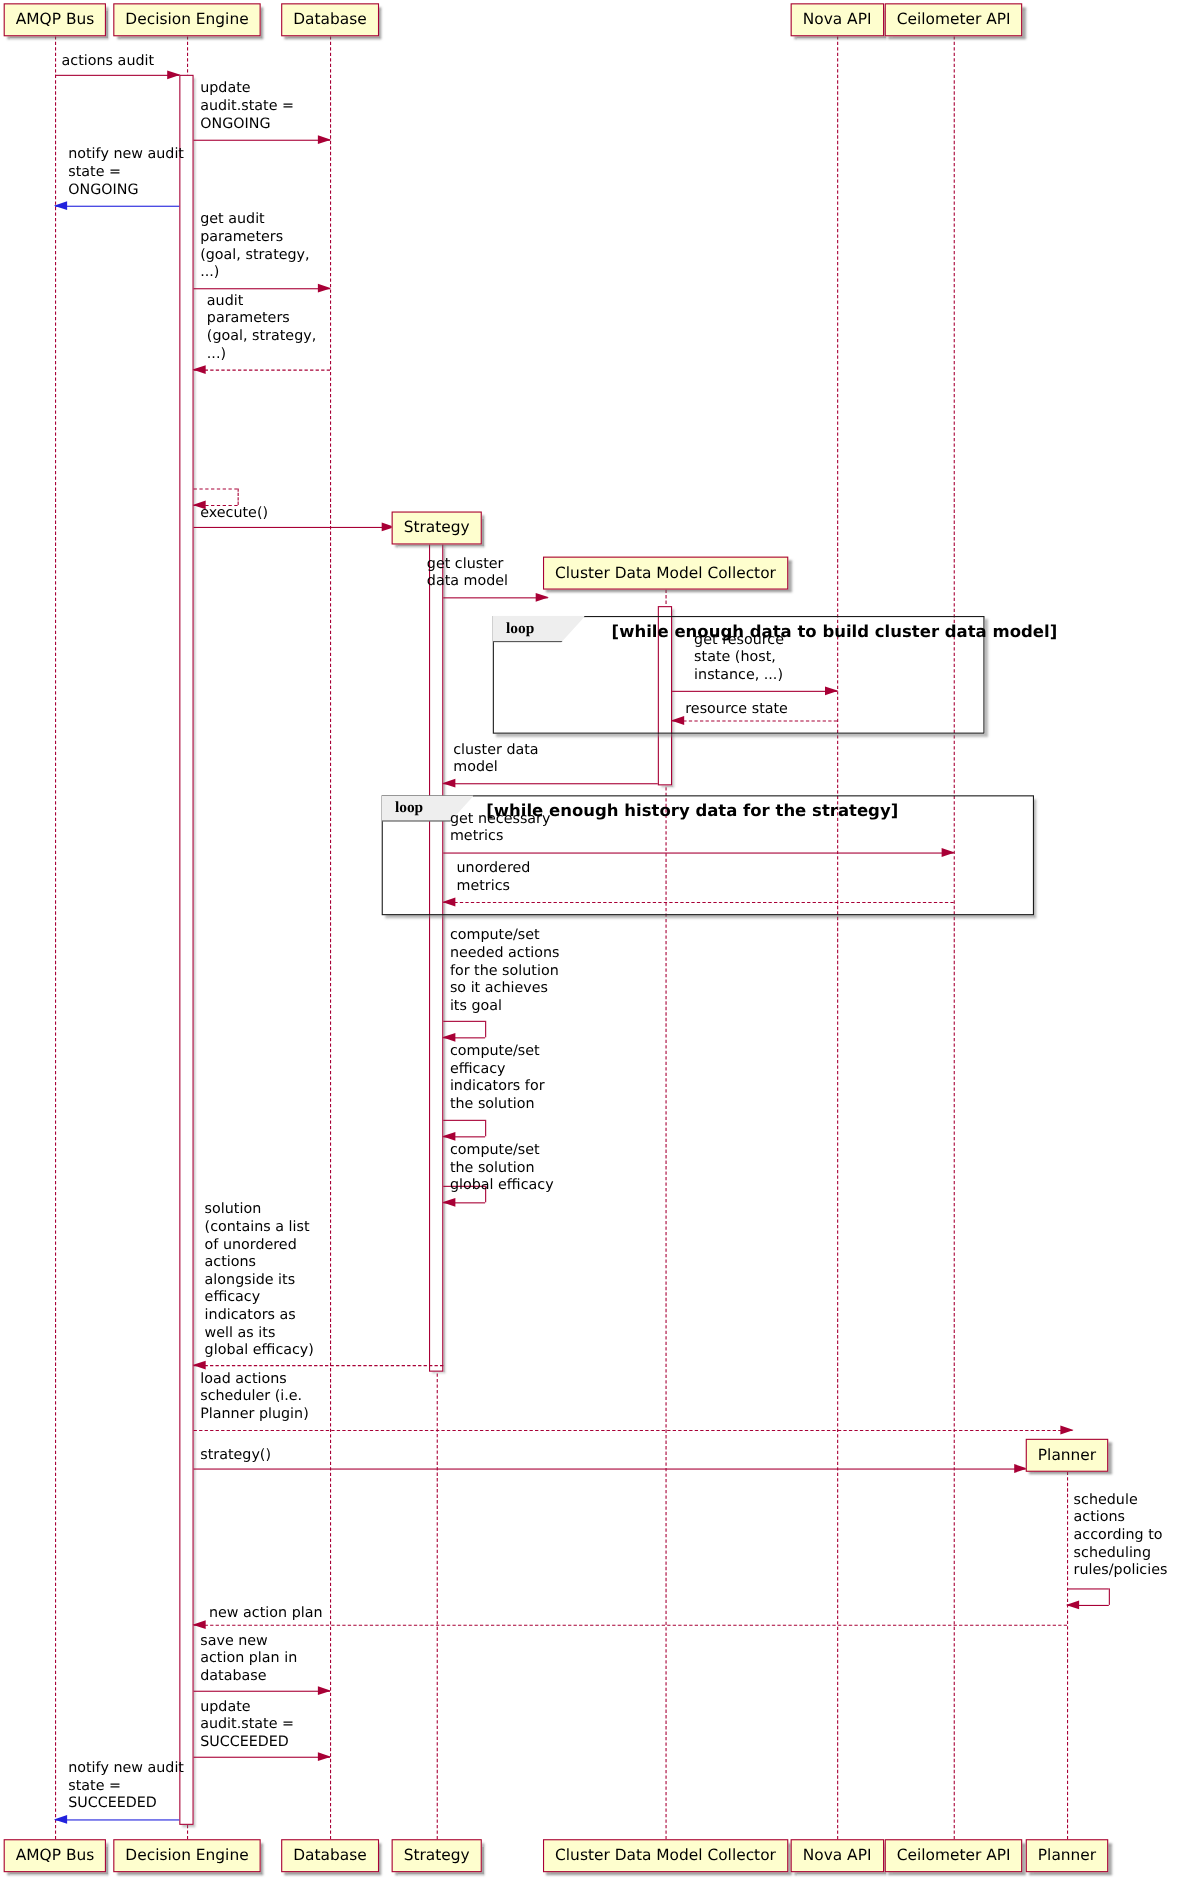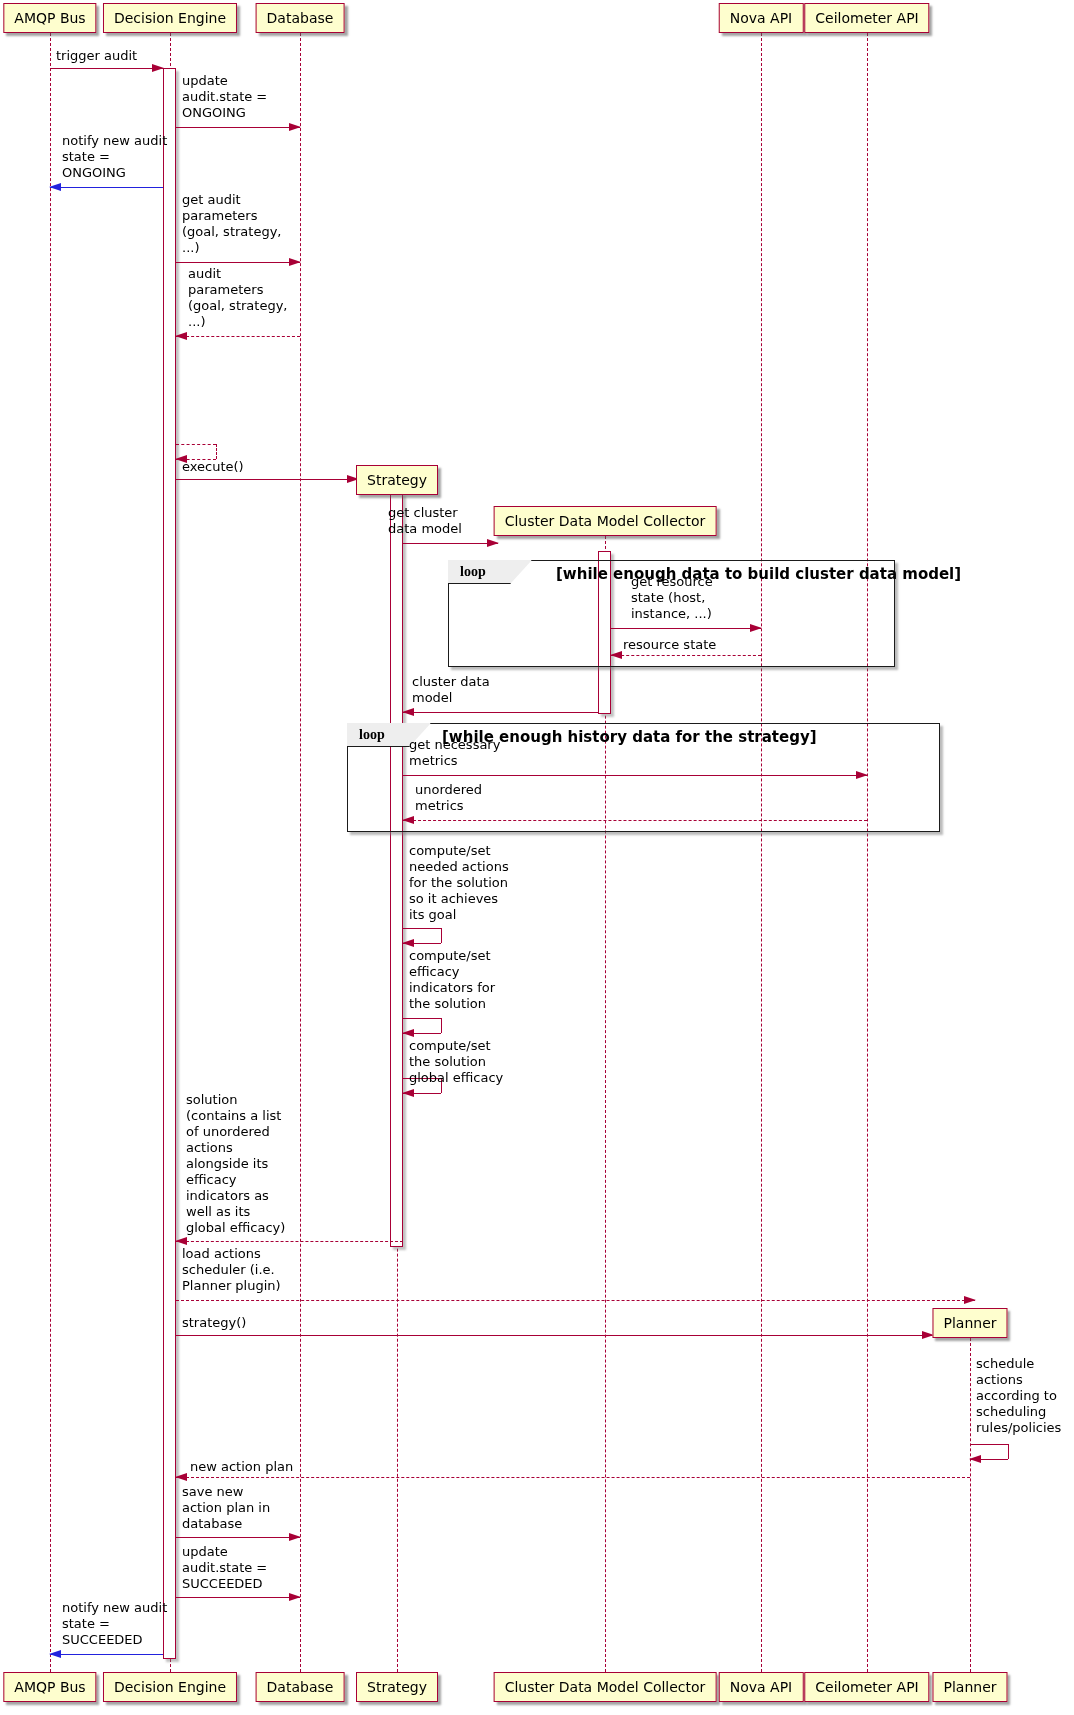--- a/index.html
+++ b/index.html
@@ -68,21 +68,21 @@
 
   <div class="frame" style="left:347px; top:723px; width:591px; height:107px;">
     <div class="ftab" style="width:84px;">loop</div>
   </div>
   <div class="guard" style="left:442px; top:728px;">[while enough history data for the strategy]</div>
 
   <div class="act" style="left:163px; top:68px; height:1589px;"></div>
   <div class="act" style="left:390px; top:493px; height:752px;"></div>
   <div class="act" style="left:598px; top:551px; height:161px;"></div>
 
-  <div class="lbl" style="left:56px; top:48px;">trigger audit</div>
+  <div class="lbl" style="left:56px; top:48px;">actions audit</div>
   <div class="msg" style="left:50px; top:68px; width:113px;">
       <span class="ah ah-r"></span>
     </div>
 
   <div class="lbl" style="left:182px; top:73px;">update
 audit.state =
 ONGOING</div>
   <div class="msg" style="left:176px; top:127px; width:124px;">
       <span class="ah ah-r"></span>
     </div>

